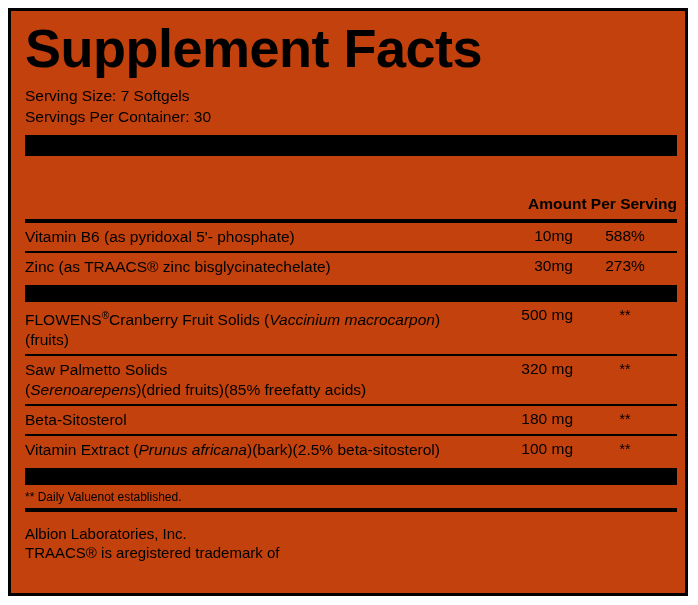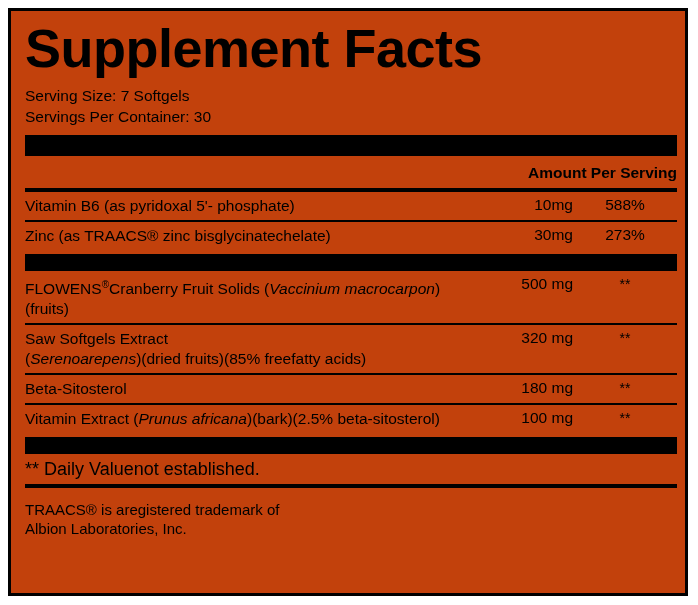--- a/index.html
+++ b/index.html
@@ -57,20 +57,21 @@
     background: #000000;
     margin-top: 3px;
   }
   .headrow {
     display: flex;
     justify-content: flex-end;
     align-items: flex-end;
     font-size: 15.5px;
     font-weight: bold;
     padding: 8px 0 3px 0;
+    margin-top: 31px;
   }
   .headrow .amt {
     width: 186px;
     text-align: right;
   }
   .headrow .dv {
     width: 104px;
     text-align: right;
   }
   table.facts {
@@ -105,21 +106,21 @@
     padding-top: 5px;
   }
   .ital {
     font-style: italic;
   }
   .sup {
     font-size: 10px;
     vertical-align: super;
   }
   .footnote {
-    font-size: 18px;
+    font-size: 12px;
     padding: 5px 0 4px 0;
   }
   .other {
     font-size: 15px;
     line-height: 19.5px;
     margin-top: 7px;
   }
   .other b {
     font-weight: bold;
   }
@@ -168,21 +169,21 @@
     <div class="bar-mid"></div>
 
     <table class="facts">
       <tbody>
         <tr>
           <td class="name"><span>FLOWENS</span><span class="sup">®</span><span>Cranberry Fruit Solids (</span><span class="ital">Vaccinium macrocarpon</span><span>)(fruits)</span></td>
           <td class="amount">500 mg</td>
           <td class="dv stars">**</td>
         </tr>
         <tr>
-          <td class="name"><span>Saw Softgels Extract</span><br><span>(</span><span class="ital">Serenoarepens</span><span>)(dried fruits)(85%  freefatty  acids)</span></td>
+          <td class="name"><span>Saw Palmetto Solids</span><br><span>(</span><span class="ital">Serenoarepens</span><span>)(dried fruits)(85%  freefatty  acids)</span></td>
           <td class="amount">320 mg</td>
           <td class="dv stars">**</td>
         </tr>
         <tr>
           <td class="name">Beta-Sitosterol</td>
           <td class="amount">180 mg</td>
           <td class="dv stars">**</td>
         </tr>
         <tr class="noline">
           <td class="name"><span>Vitamin Extract (</span><span class="ital">Prunus africana</span><span>)(bark)(2.5% beta-sitosterol)</span></td>
@@ -193,18 +194,18 @@
     </table>
 
     <div class="bar-mid"></div>
 
     <div class="footnote">**  Daily Valuenot  established.</div>
 
     <div class="rule-head" style="margin-top:0;"></div>
 
 
     <div class="trademark">
+      <div>Albion Laboratories, Inc.</div>
       <div>TRAACS® is aregistered  trademark of</div>
-      <div>Albion Laboratories, Inc.</div>
     </div>
 
   </div>
 </div>
 
 </body></html>

